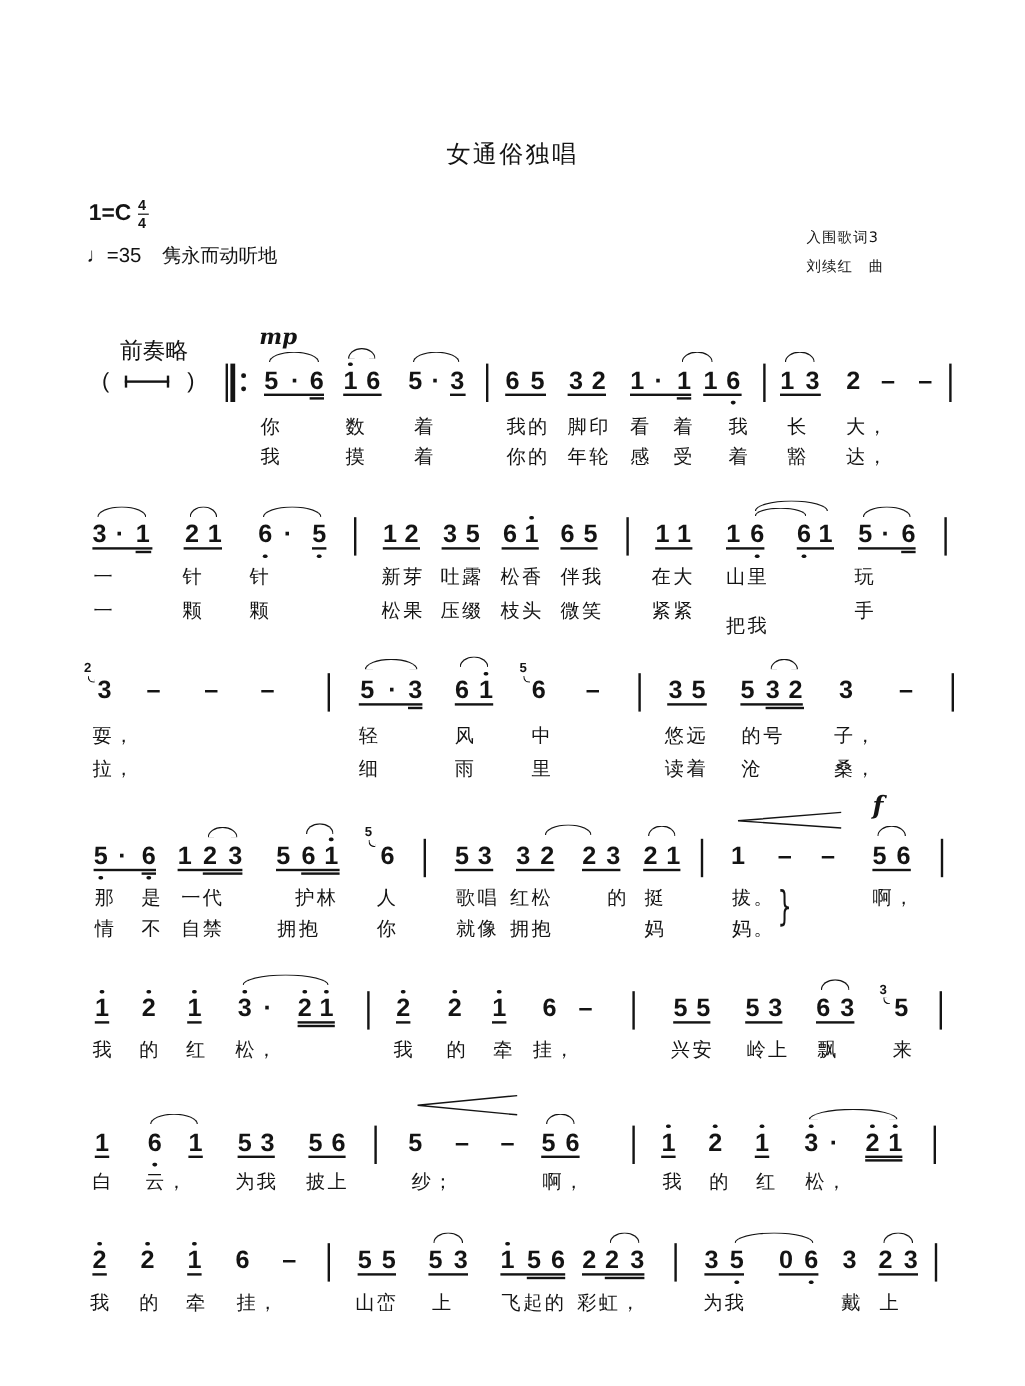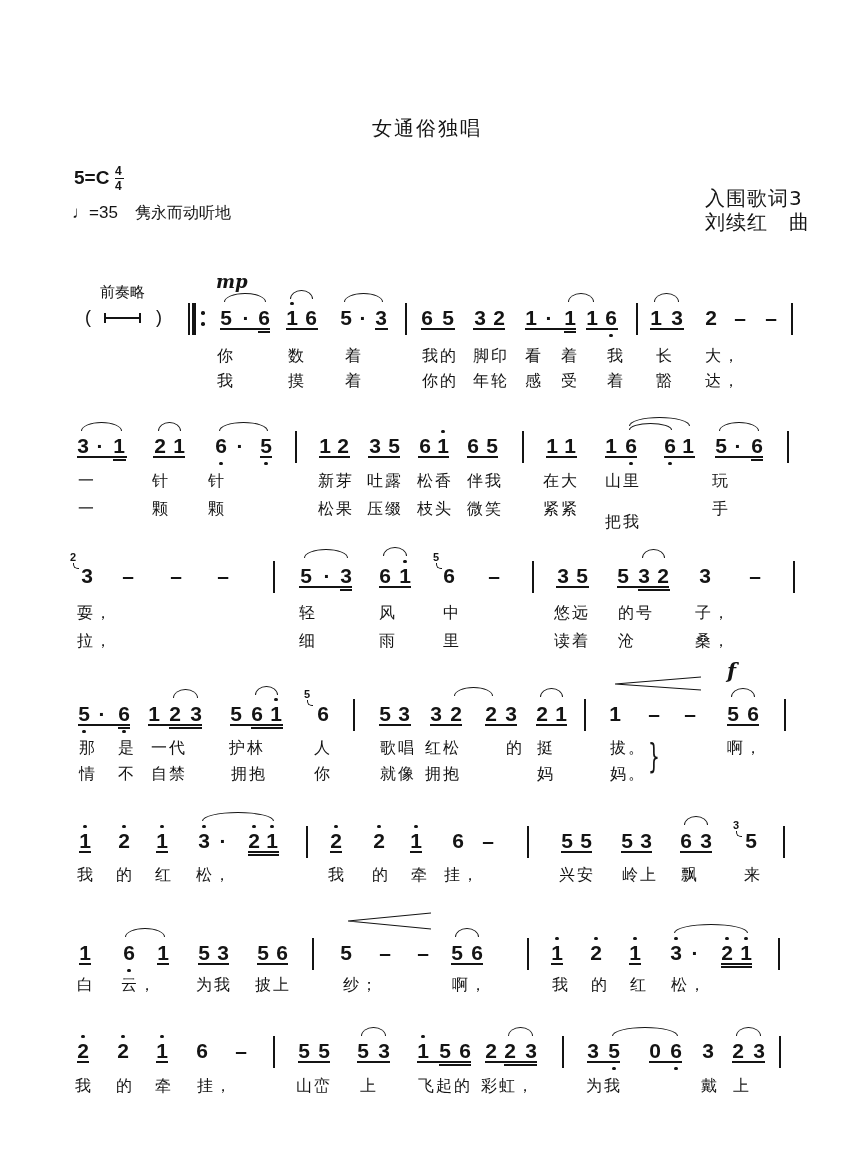--- a/index.html
+++ b/index.html
@@ -5,22 +5,22 @@
   html,body{margin:0;padding:0;background:#fff;}
   #page{position:relative;width:854px;height:1155px;background:#fff;overflow:hidden;color:#141414;font-family:"DejaVu Sans",sans-serif;}
   .abs{position:absolute;white-space:nowrap;}
   .title{left:0;width:854px;top:62px;text-align:center;font-size:36px;line-height:38px;font-weight:bold;letter-spacing:3px;}
   .subtitle{left:0;width:854px;top:117px;text-align:center;font-size:20px;line-height:22px;letter-spacing:2px;}
   .key{left:74px;top:168px;font-family:"Liberation Sans",sans-serif;font-size:19px;line-height:20px;font-weight:bold;}
   .ts{left:115px;font-family:"Liberation Sans",sans-serif;font-size:12px;line-height:12px;font-weight:bold;}
   .tsline{left:115px;top:178px;width:9px;height:1px;background:#141414;}
   .tempo{left:72px;top:203px;font-family:"Liberation Sans",sans-serif;font-size:17px;line-height:20px;}
   .expr{left:135px;top:204px;font-size:16px;line-height:18px;}
-  .credit{left:705px;font-size:20px;line-height:18px;letter-spacing:1px;}
-  .intro-label{left:100px;top:284px;font-size:15px;line-height:16px;}
+  .credit{left:672px;font-size:12px;line-height:18px;letter-spacing:1px;}
+  .intro-label{left:100px;top:284px;font-size:19px;line-height:16px;}
   .paren{top:306px;font-family:"Liberation Sans",sans-serif;font-size:18px;line-height:22px;}
   .introbar{left:104px;top:317px;width:37px;height:2px;background:#141414;}
   .introbar::before,.introbar::after{content:"";position:absolute;top:-4px;width:2px;height:10px;background:#141414;}
   .introbar::before{left:0;} .introbar::after{right:0;}
   .rep-thin{left:188px;top:303px;width:1.6px;height:32px;background:#141414;}
   .rep-thick{left:192px;top:303px;width:4px;height:32px;background:#141414;}
   .rep-dot{left:201px;width:3.5px;height:3.5px;border-radius:50%;background:#141414;}
   .dyn{font-family:"DejaVu Serif",serif;font-style:italic;font-weight:bold;}
   .sys{position:absolute;left:0;width:854px;height:90px;}
   .n{position:absolute;top:0;width:16px;margin-left:-8px;text-align:center;font-family:"Liberation Sans",sans-serif;font-size:21px;line-height:22px;font-weight:bold;}
@@ -36,21 +36,21 @@
   .gr::after{content:"";position:absolute;left:3px;top:11px;width:5px;height:5px;border-left:1px solid #141414;border-bottom:1px solid #141414;border-bottom-left-radius:5px;}
   .brace{font-size:34px;line-height:36px;transform:scaleX(0.55);transform-origin:left top;font-family:"DejaVu Sans",sans-serif;}
   svg.overlay{position:absolute;left:0;top:0;}
 </style>
 </head>
 <body>
 
 <div id="page">
 
   <div class="abs subtitle">女通俗独唱</div>
-  <div class="abs key">5=C</div>
+  <div class="abs key">1=C</div>
   <div class="abs ts" style="top:165px">4</div>
   <div class="abs tsline"></div>
   <div class="abs ts" style="top:180px">4</div>
   <div class="abs tempo">♩=35</div>
   <div class="abs expr">隽永而动听地</div>
   <div class="abs credit" style="top:189px">入围歌词3</div>
   <div class="abs credit" style="top:213px">刘续红　曲</div>
 
   <div class="abs intro-label">前奏略</div>
   <div class="abs paren" style="left:85px">(</div>
@@ -309,21 +309,21 @@
     <i class="arc" style="left:540px;width:23px;top:-15px"></i>
     <i class="arc" style="left:731px;width:24px;top:-15px"></i>
 
     <i class="bar" style="left:353px"></i>
     <i class="bar" style="left:584px"></i>
     <i class="bar" style="left:784px"></i>
 
     <span class="ly" style="left:79px;top:37px">那</span>
     <span class="ly" style="left:118px;top:37px">是</span>
     <span class="ly" style="left:151px;top:37px">一代</span>
-    <span class="ly" style="left:229px;top:37px">护林</span>
+    <span class="ly" style="left:246px;top:37px">护林</span>
     <span class="ly" style="left:314px;top:37px">人</span>
     <span class="ly" style="left:380px;top:37px">歌唱</span>
     <span class="ly" style="left:425px;top:37px">红松</span>
     <span class="ly" style="left:506px;top:37px">的</span>
     <span class="ly" style="left:537px;top:37px">挺</span>
     <span class="ly" style="left:610px;top:37px">拔。</span>
     <span class="ly" style="left:727px;top:37px">啊，</span>
 
     <span class="ly" style="left:79px;top:63px">情</span>
     <span class="ly" style="left:118px;top:63px">不</span>

